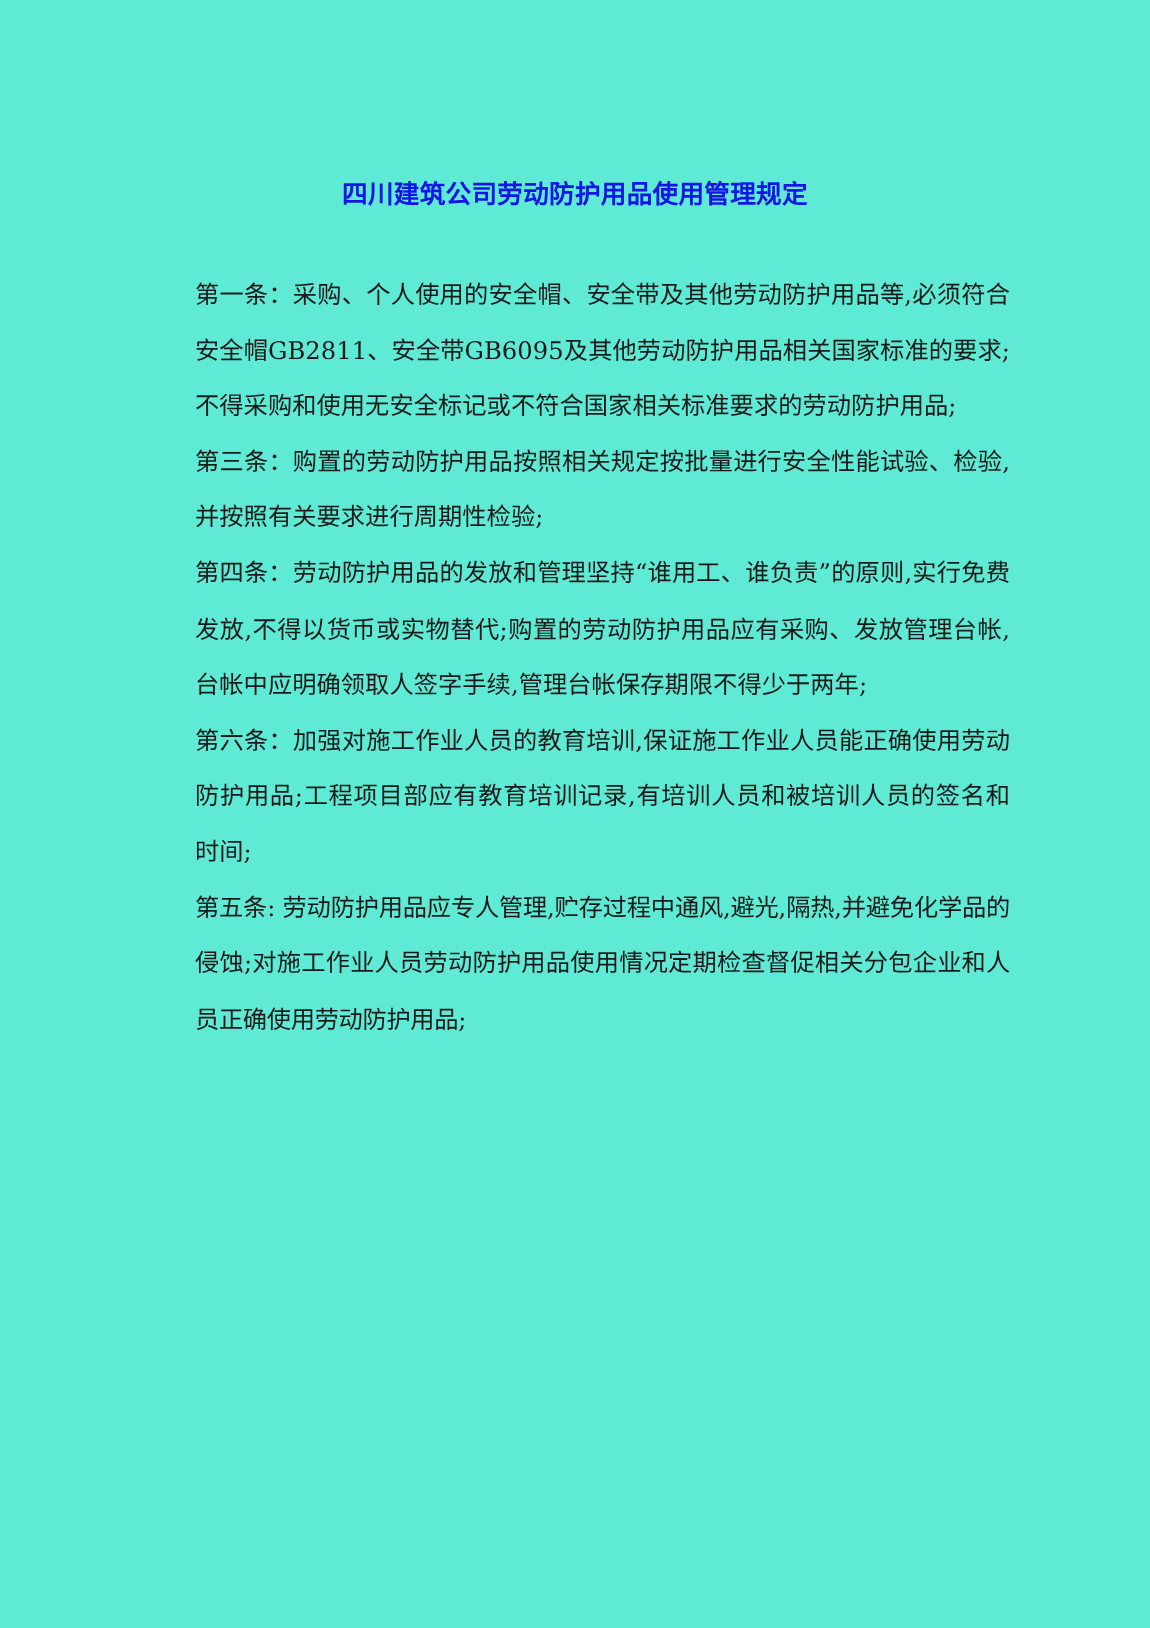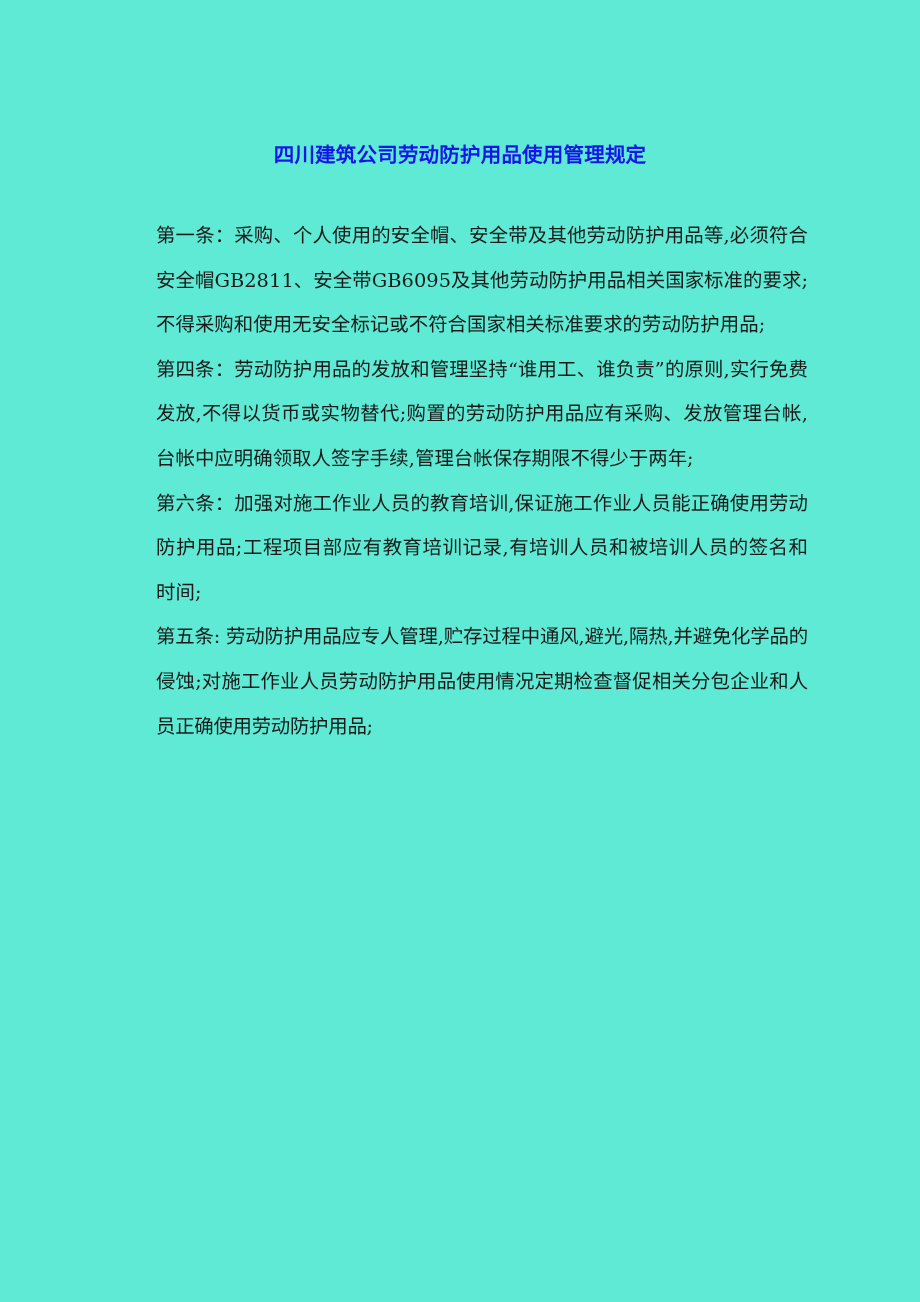--- a/index.html
+++ b/index.html
@@ -68,20 +68,21 @@
 
 <div class="page">
 
   <h1 class="doc-title">四川建筑公司劳动防护用品使用管理规定</h1>
 
   <div class="body-block">
 
     <p class="article">第一条：采购、个人使用的安全帽、安全带及其他劳动防护用品等,必须符合安全帽GB2811、安全带GB6095及其他劳动防护用品相关国家标准的要求;不得采购和使用无安全标记或不符合国家相关标准要求的劳动防护用品;</p>
 
 
+    <p class="article">第三条：购置的劳动防护用品按照相关规定按批量进行安全性能试验、检验,并按照有关要求进行周期性检验;</p>
 
     <p class="article">第四条：劳动防护用品的发放和管理坚持“谁用工、谁负责”的原则,实行免费发放,不得以货币或实物替代;购置的劳动防护用品应有采购、发放管理台帐,台帐中应明确领取人签字手续,管理台帐保存期限不得少于两年;</p>
 
     <p class="article">第六条：加强对施工作业人员的教育培训,保证施工作业人员能正确使用劳动防护用品;工程项目部应有教育培训记录,有培训人员和被培训人员的签名和时间;</p>
 
     <p class="article alt-heading">第五条: 劳动防护用品应专人管理,贮存过程中通风,避光,隔热,并避免化学品的侵蚀;对施工作业人员劳动防护用品使用情况定期检查督促相关分包企业和人员正确使用劳动防护用品;</p>
 
 
   </div>
 

